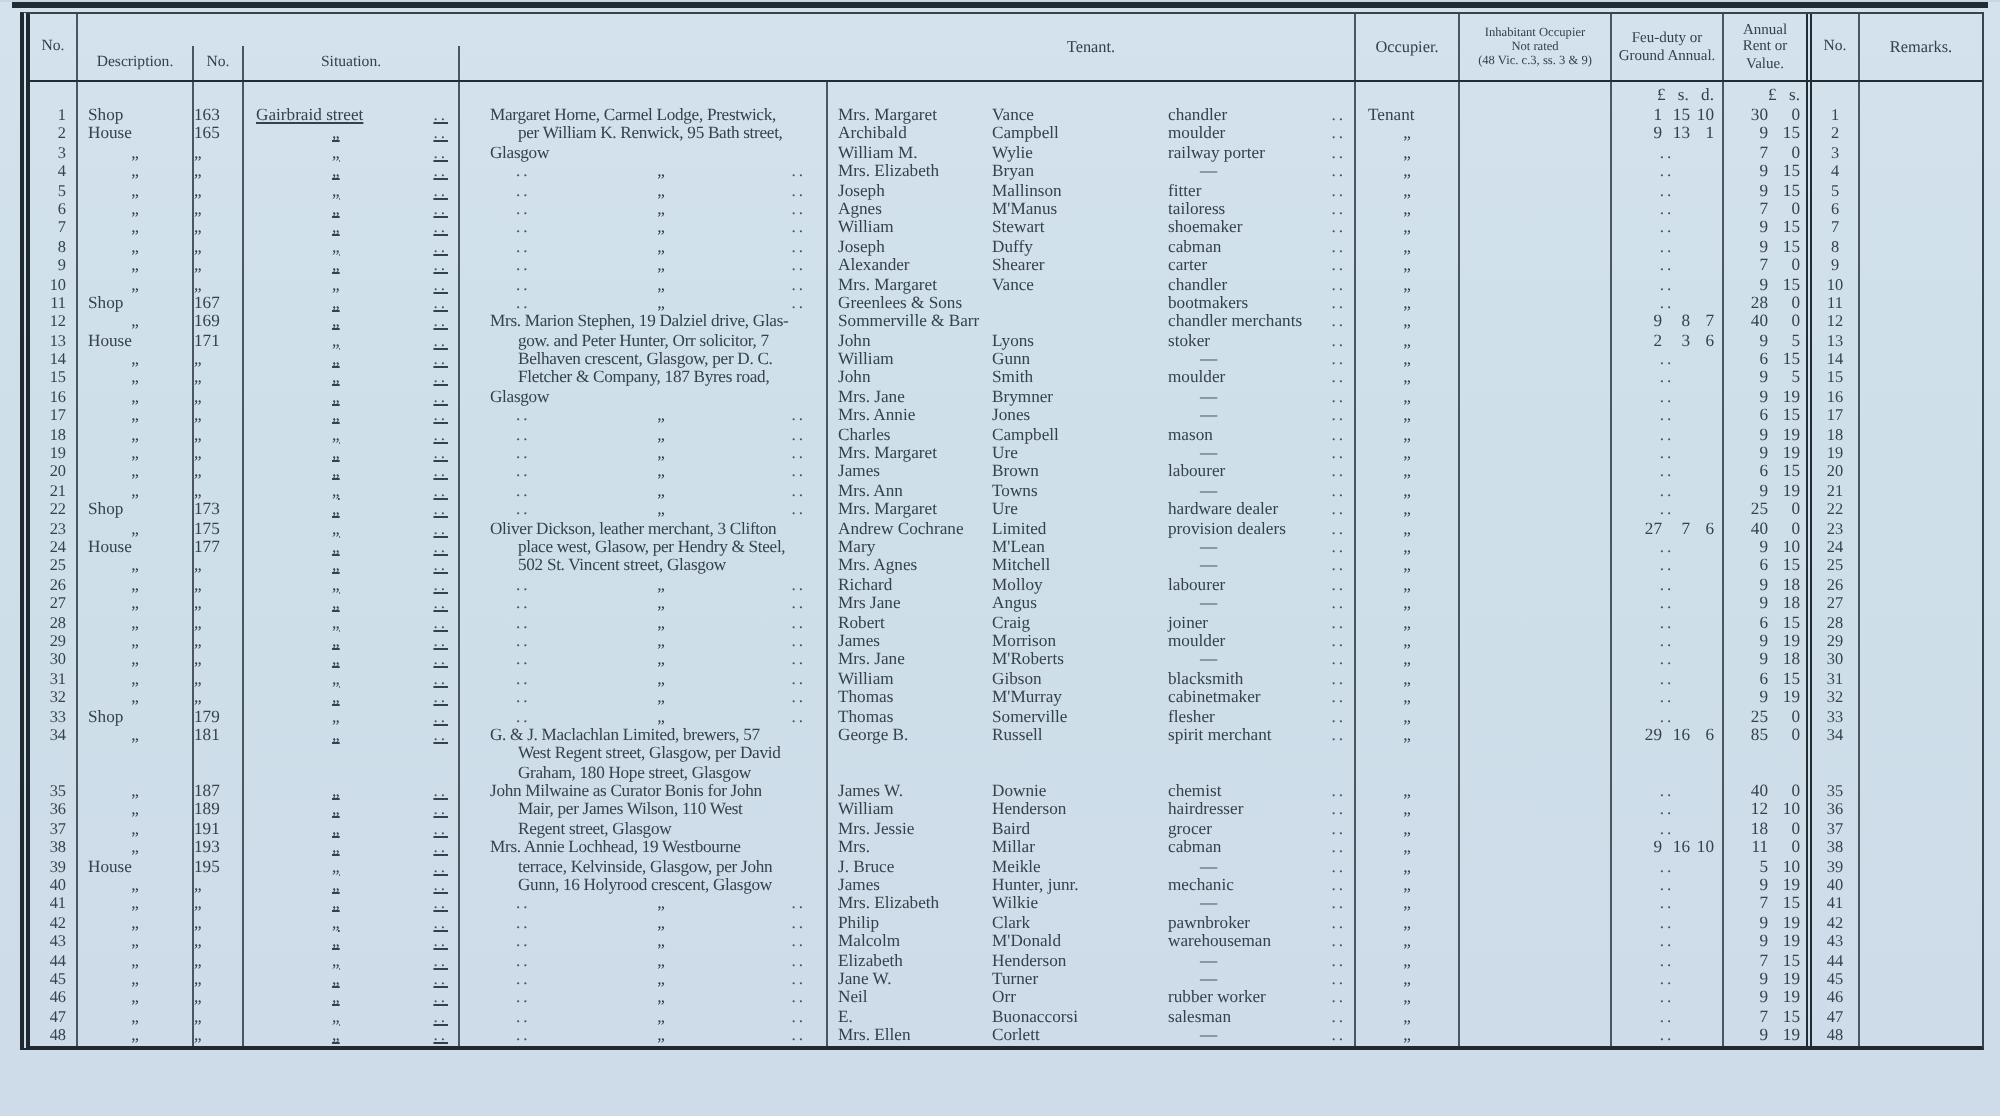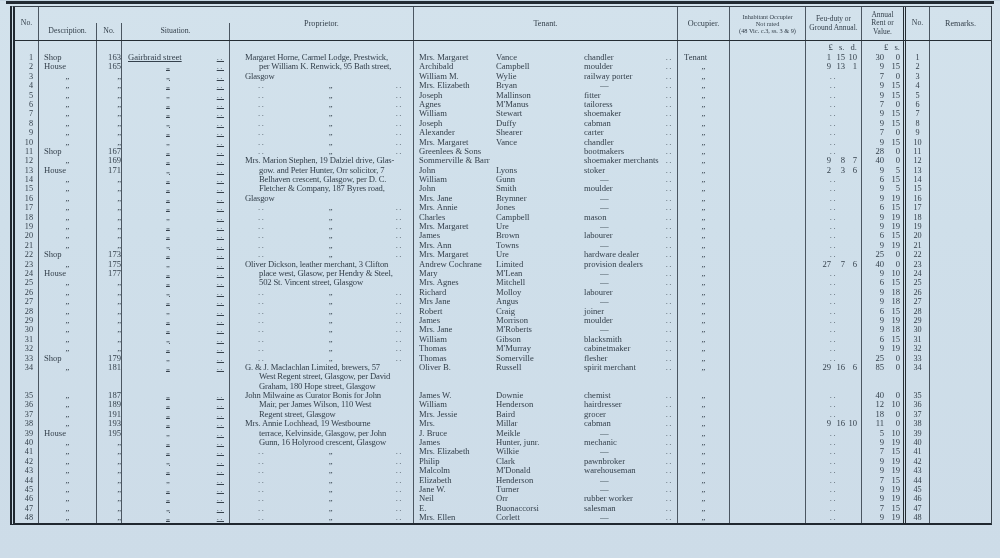--- a/index.html
+++ b/index.html
@@ -36,21 +36,21 @@
   .units{display:grid;grid-template-columns:var(--cols);height:12px;}
   .units .c{height:12px;line-height:12px;}
   .u{display:flex;justify-content:center;font-size:8px;word-spacing:4px;color:var(--ink);}
   
   .tbody{height:470px;overflow:hidden;}
   .tr{display:grid;grid-template-columns:var(--cols);height:9.4px;}
   .c{border-right:1px solid var(--rl);font-size:8.6px;line-height:9.4px;color:var(--ink);
      white-space:nowrap;}
   .c.no{text-align:right;padding-right:5px;font-size:8.2px;}
   .c.desc{padding-left:5px;} .c.desc.ctr{text-align:center;padding-left:0;}
-  .c.num{text-align:right;}
+  .c.num{text-align:left;}
   .c.sit{display:flex;justify-content:space-between;padding:0 5px 0 6px;text-decoration:underline;}
   .stx.dit{padding-left:38px;}
   .c.prop{padding-left:3px;overflow:hidden;letter-spacing:-0.15px;margin-left:12px;}
   .c.prop.pi{padding-left:17px;}
   .c.prop.pd{display:flex;justify-content:space-between;padding:0 10px 0 16px;}
   .c.t1{border-right:none;padding-left:5px;overflow:visible;}
   .c.t2{border-right:none;padding-left:2px;}
   .c.t3{display:flex;justify-content:space-between;padding:0 4px 0 2px;}
   .otx.dash{padding-left:16px;}
   .c.oc{padding-left:6px;} .c.oc.ctr{text-align:center;padding-left:0;}
@@ -68,21 +68,20 @@
 <div class="page">
 
   <div class="heavyrule"></div>
 
   <div class="table">
     <div class="hdr">
       <div class="hc h-no">No.</div>
       <div class="hc h-desc">Description.</div>
       <div class="hc h-num">No.</div>
       <div class="hc h-sit">Situation.</div>
-      <div class="hc h-prop">Proprietor.</div>
       <div class="hc h-ten">Tenant.</div>
       <div class="hc h-occ">Occupier.</div>
       <div class="hc h-inh">
         <div>Inhabitant Occupier</div>
         <div>Not rated</div>
         <div>(48 Vic. c.3, ss. 3 &amp; 9)</div>
       </div>
       <div class="hc h-feu">Feu-duty or Ground Annual.</div>
       <div class="hc h-rent">Annual Rent or Value.</div>
       <div class="hc h-no2">No.</div>
@@ -445,21 +444,21 @@
           <div class="c desc ctr">„</div>
           <div class="c num">169</div>
           <div class="c sit">
             <div class="stx dit">„</div>
             <div class="dd">..</div>
           </div>
           <div class="c prop pl">Mrs. Marion Stephen, 19 Dalziel drive, Glas-</div>
           <div class="c t1">Sommerville &amp; Barr</div>
           <div class="c t2"></div>
           <div class="c t3">
-            <div class="otx">shoemaker merchants</div>
+            <div class="otx">chandler merchants</div>
             <div class="dd">..</div>
           </div>
           <div class="c oc ctr">„</div>
           <div class="c inh"></div>
           <div class="c feu">
             <div class="m" style="width: 18px;">9</div>
             <div class="m" style="width: 14px;">8</div>
             <div class="m" style="width: 12px;">7</div>
           </div>
           <div class="c rent">
@@ -1098,21 +1097,21 @@
         </div>
         <div class="tr">
           <div class="c no">34</div>
           <div class="c desc ctr">„</div>
           <div class="c num">181</div>
           <div class="c sit">
             <div class="stx dit">„</div>
             <div class="dd">..</div>
           </div>
           <div class="c prop pl">G. &amp; J. Maclachlan Limited, brewers, 57</div>
-          <div class="c t1">Oliver B.</div>
+          <div class="c t1">George B.</div>
           <div class="c t2">Russell</div>
           <div class="c t3">
             <div class="otx">spirit merchant</div>
             <div class="dd">..</div>
           </div>
           <div class="c oc ctr">„</div>
           <div class="c inh"></div>
           <div class="c feu">
             <div class="m" style="width: 18px;">29</div>
             <div class="m" style="width: 14px;">16</div>

